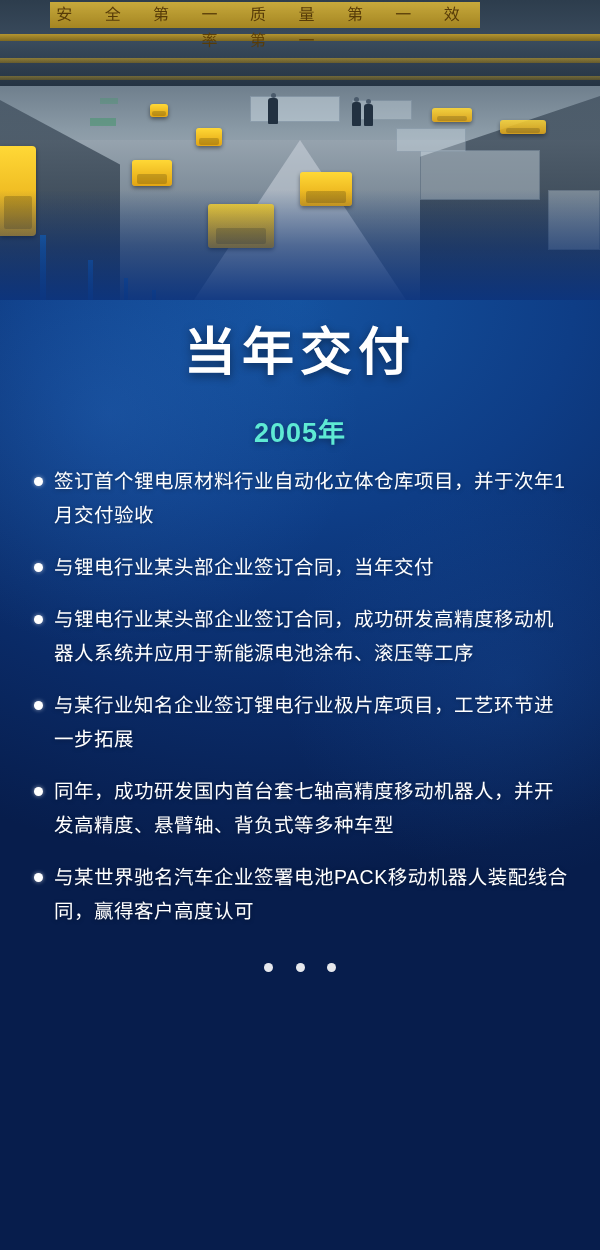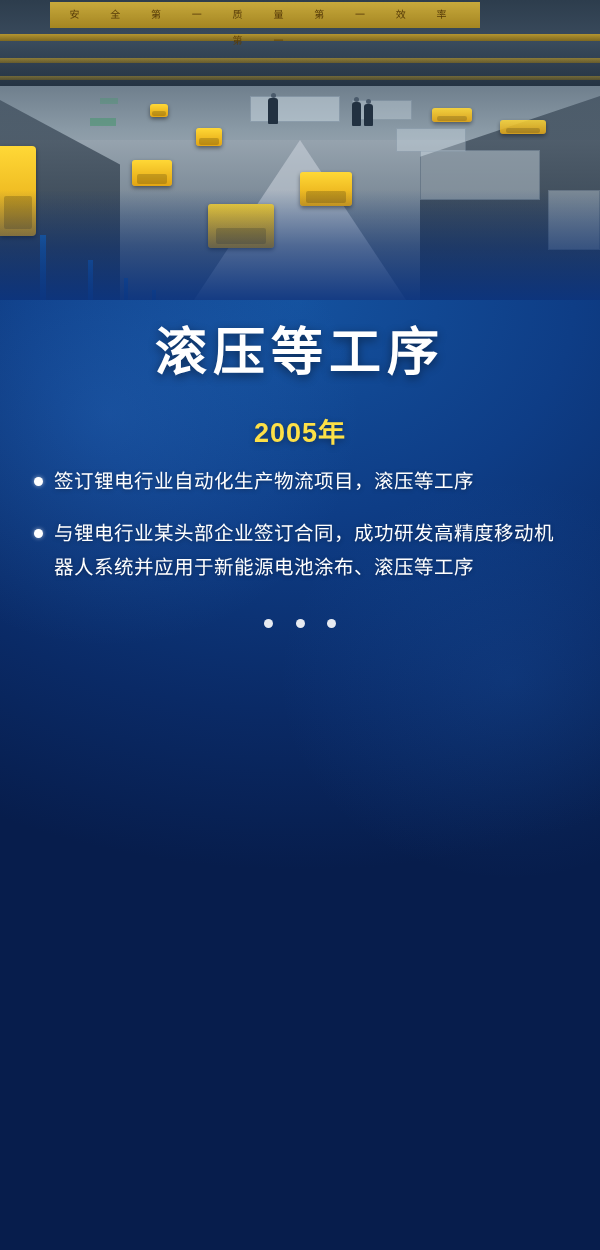--- a/index.html
+++ b/index.html
@@ -43,21 +43,21 @@
     height: 7px;
     background: linear-gradient(180deg, #c9a227, #8a6d16);
     opacity: .85;
   }
   .banner {
     position: absolute;
     top: 2px; left: 50px;
     width: 430px; height: 26px;
     background: linear-gradient(180deg, #d8b53a, #b08c1c);
     color: #5b3b00;
-    font-size: 10px;
+    font-size: 16px;
     letter-spacing: 14px;
     text-align: center;
     line-height: 26px;
     opacity: .9;
   }
   
   .hall {
     position: absolute;
     top: 86px; left: 0; width: 600px; height: 244px;
     background:
@@ -165,21 +165,21 @@
     color: #ffffff;
     font-size: 52px;
     font-weight: bold;
     letter-spacing: 6px;
     text-shadow: 0 3px 10px rgba(0,0,0,.45);
   }
 
   .year {
     margin-top: 26px;
     text-align: center;
-    color: #fde047;
+    color: #5eead4;
     font-size: 27px;
     font-weight: bold;
     letter-spacing: 1px;
     text-shadow: 0 2px 6px rgba(0,0,0,.35);
   }
 
   .bullet-item {
     position: relative;
     margin: 14px 6px 0 10px;
     padding-left: 22px;
@@ -267,35 +267,51 @@
     <div class="panel" style="left:548px;top:190px;width:52px;height:60px;opacity:.45;"></div>
     <div class="panel" style="left:396px;top:128px;width:70px;height:24px;opacity:.4;"></div>
 
     <div class="photo-fade"></div>
   </div>
 
   <div class="body-bg"></div>
 
   <div class="content">
 
-    <h1 class="title">滚压等工序</h1>
+    <h1 class="title">当年交付</h1>
 
     <div class="year">2005年</div>
-
-    <div class="bullet-item">
-      <span class="bullet-dot"></span>
-      <span>签订锂电行业自动化生产物流项目，滚压等工序</span>
+    <div class="bullet-item">
+      <span class="bullet-dot"></span>
+      <span>签订首个锂电原材料行业自动化立体仓库项目，并于次年1月交付验收</span>
+    </div>
+
+    <div class="bullet-item">
+      <span class="bullet-dot"></span>
+      <span>与锂电行业某头部企业签订合同，当年交付</span>
     </div>
 
     <div class="bullet-item">
       <span class="bullet-dot"></span>
       <span>与锂电行业某头部企业签订合同，成功研发高精度移动机器人系统并应用于新能源电池涂布、滚压等工序</span>
     </div>
 
-
+    <div class="bullet-item">
+      <span class="bullet-dot"></span>
+      <span>与某行业知名企业签订锂电行业极片库项目，工艺环节进一步拓展</span>
+    </div>
+    <div class="bullet-item">
+      <span class="bullet-dot"></span>
+      <span>同年，成功研发国内首台套七轴高精度移动机器人，并开发高精度、悬臂轴、背负式等多种车型</span>
+    </div>
+
+    <div class="bullet-item">
+      <span class="bullet-dot"></span>
+      <span>与某世界驰名汽车企业签署电池PACK移动机器人装配线合同，赢得客户高度认可</span>
+    </div>
 
     <div class="dots">
       <span></span>
       <span></span>
       <span></span>
     </div>
 
   </div>
 </div>
 

